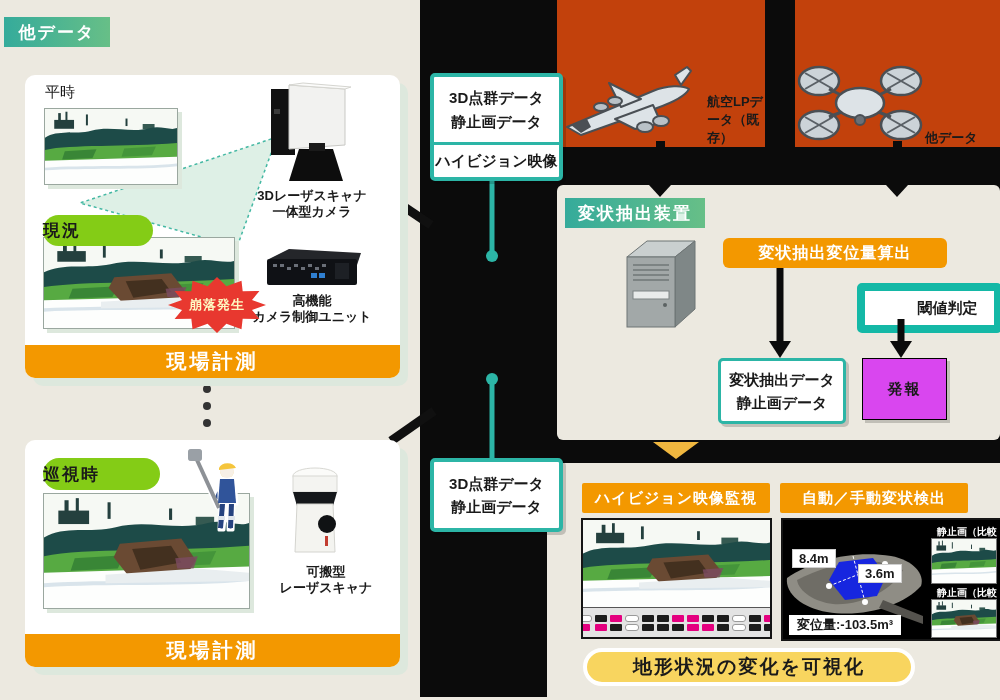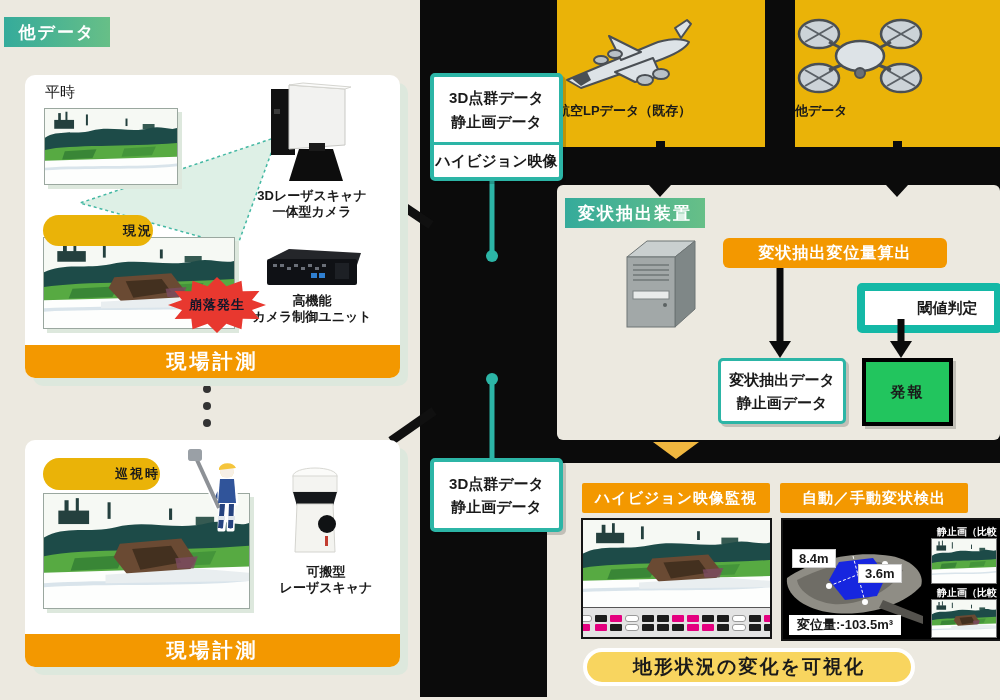--- a/index.html
+++ b/index.html
@@ -6,32 +6,32 @@
   .canvas{position:relative;width:1000px;height:700px;background:#ece9e0;overflow:hidden;
           font-family:"Liberation Sans","DejaVu Sans",sans-serif;color:#1a1a1a;}
   .abs{position:absolute;}
   .band{background:#0b0b0b;}
   .sec-label{background:linear-gradient(90deg,#35ab9b,#67bf87);color:#fff;font-weight:bold;
              font-size:17px;display:flex;align-items:center;justify-content:center;letter-spacing:2px;}
   .panel{background:#fff;border-radius:10px;box-shadow:8px 8px 0 #dde8dd;z-index:2;}
   .cream-panel{background:#ece9e0;border-radius:6px;z-index:2;}
   .orange-bar{background:#f39800;color:#fff;font-weight:bold;display:flex;align-items:center;justify-content:center;}
   .panel-bar{left:0;right:0;bottom:0;height:33px;font-size:20px;letter-spacing:3px;border-radius:0 0 10px 10px;}
-  .pill{background:#eab308;border-radius:17px;display:flex;align-items:center;justify-content:flex-end;
-        font-weight:bold;font-size:13px;letter-spacing:2px;z-index:4;}
+  .pill{background:#84cc16;border-radius:17px;display:flex;align-items:center;justify-content:flex-start;
+        font-weight:bold;font-size:17px;letter-spacing:2px;z-index:4;}
   .photo{border:1px solid #9aa79f;box-shadow:4px 4px 0 #dde8dd;background:#fff;z-index:3;overflow:hidden;}
   .photo svg{display:block;width:100%;height:100%;}
   .dev-label{font-size:13px;font-weight:bold;text-align:center;line-height:1.25;z-index:3;}
   .tealbox{background:#fff;border:4px solid #2cb5a6;border-radius:5px;z-index:3;
            display:flex;flex-direction:column;align-items:center;justify-content:center;
            font-size:15px;font-weight:bold;line-height:1.55;text-align:center;box-shadow:3px 3px 0 rgba(0,0,0,.18);}
   .burst{z-index:5;background:#e8382f;display:flex;align-items:center;justify-content:center;
          clip-path:polygon(100% 50%,85.7% 58.9%,93.3% 75%,76.2% 74.4%,75% 93.3%,59.6% 83.3%,50% 100%,40.4% 83.3%,25% 93.3%,23.8% 74.4%,6.7% 75%,14.3% 58.9%,0% 50%,14.3% 41.1%,6.7% 25%,23.8% 25.6%,25% 6.7%,40.4% 16.7%,50% 0%,59.6% 16.7%,75% 6.7%,76.2% 25.6%,93.3% 25%,85.7% 41.1%);}
-  .burst span{color:#0f172a;font-weight:bold;font-size:13px;letter-spacing:1px;}
-  .src-box{background:#eab308;z-index:2;display:flex;flex-direction:column;align-items:flex-start;}
+  .burst span{color:#fef9c3;font-weight:bold;font-size:13px;letter-spacing:1px;}
+  .src-box{background:#c2410c;z-index:2;display:flex;flex-direction:row;align-items:flex-end;}
   .src-label{font-size:13px;font-weight:bold;margin-top:2px;}
   .hd-header{color:#fff;font-size:15px;letter-spacing:1px;border-radius:2px;z-index:3;}
   .screen{border:2px solid #151515;background:#000;z-index:3;overflow:hidden;}
   .strip{position:absolute;left:0;right:0;bottom:0;height:29px;background:#e3e3e3;border-top:1px solid #555;
          display:flex;align-items:center;justify-content:center;gap:3px;padding:0 3px;}
   .bgrp{display:flex;flex-direction:column;gap:2px;}
   .btn{width:12px;height:7px;border-radius:1px;}
   .b-m{background:#e4007f;} .b-k{background:#1c1c1c;} .b-w{background:#fff;border:1px solid #9a9a9a;height:5px;border-radius:3px;}
   .bubble{position:absolute;background:#fff;border-radius:0;padding:1px 6px;font-size:13px;font-weight:bold;z-index:4;box-shadow:0 0 0 1px #cfcfcf;}
   .still-label{position:absolute;color:#fff;font-size:10px;font-weight:bold;text-align:right;z-index:4;}
@@ -289,21 +289,21 @@
     <svg class="abs" style="left:0;top:0;" width="443" height="255">
       <line x1="223" y1="83" x2="223" y2="158" stroke="#0b0b0b" stroke-width="7"></line>
       <polygon points="212,156 234,156 223,173" fill="#0b0b0b"></polygon>
       <line x1="344" y1="134" x2="344" y2="158" stroke="#0b0b0b" stroke-width="7"></line>
       <polygon points="333,156 355,156 344,173" fill="#0b0b0b"></polygon>
     </svg>
     <div class="abs tealbox" style="left:161px;top:173px;width:122px;height:60px;border-width:3px;">
       <div>変状抽出データ</div>
       <div>静止画データ</div>
     </div>
-    <div class="abs" style="left:305px;top:173px;width:83px;height:60px;background:#22c55e;border:4px solid #000000;box-shadow:3px 3px 0 rgba(0,0,0,.18);display:flex;align-items:center;justify-content:center;font-size:15px;font-weight:bold;letter-spacing:2px;">
+    <div class="abs" style="left:305px;top:173px;width:83px;height:60px;background:#d946ef;border:1px solid #000000;box-shadow:3px 3px 0 rgba(0,0,0,.18);display:flex;align-items:center;justify-content:center;font-size:15px;font-weight:bold;letter-spacing:2px;">
       <span>発報</span>
     </div>
   </div>
 
   <div class="abs down-arrow" style="left:653px;top:442px;"></div>
 
   <div class="abs cream-panel" style="left:547px;top:463px;width:453px;height:237px;border-radius:6px 0 0 0;">
     <div class="abs orange-bar hd-header" style="left:233px;top:20px;width:188px;height:30px;">
       <span>自動／手動変状検出</span>
     </div>

